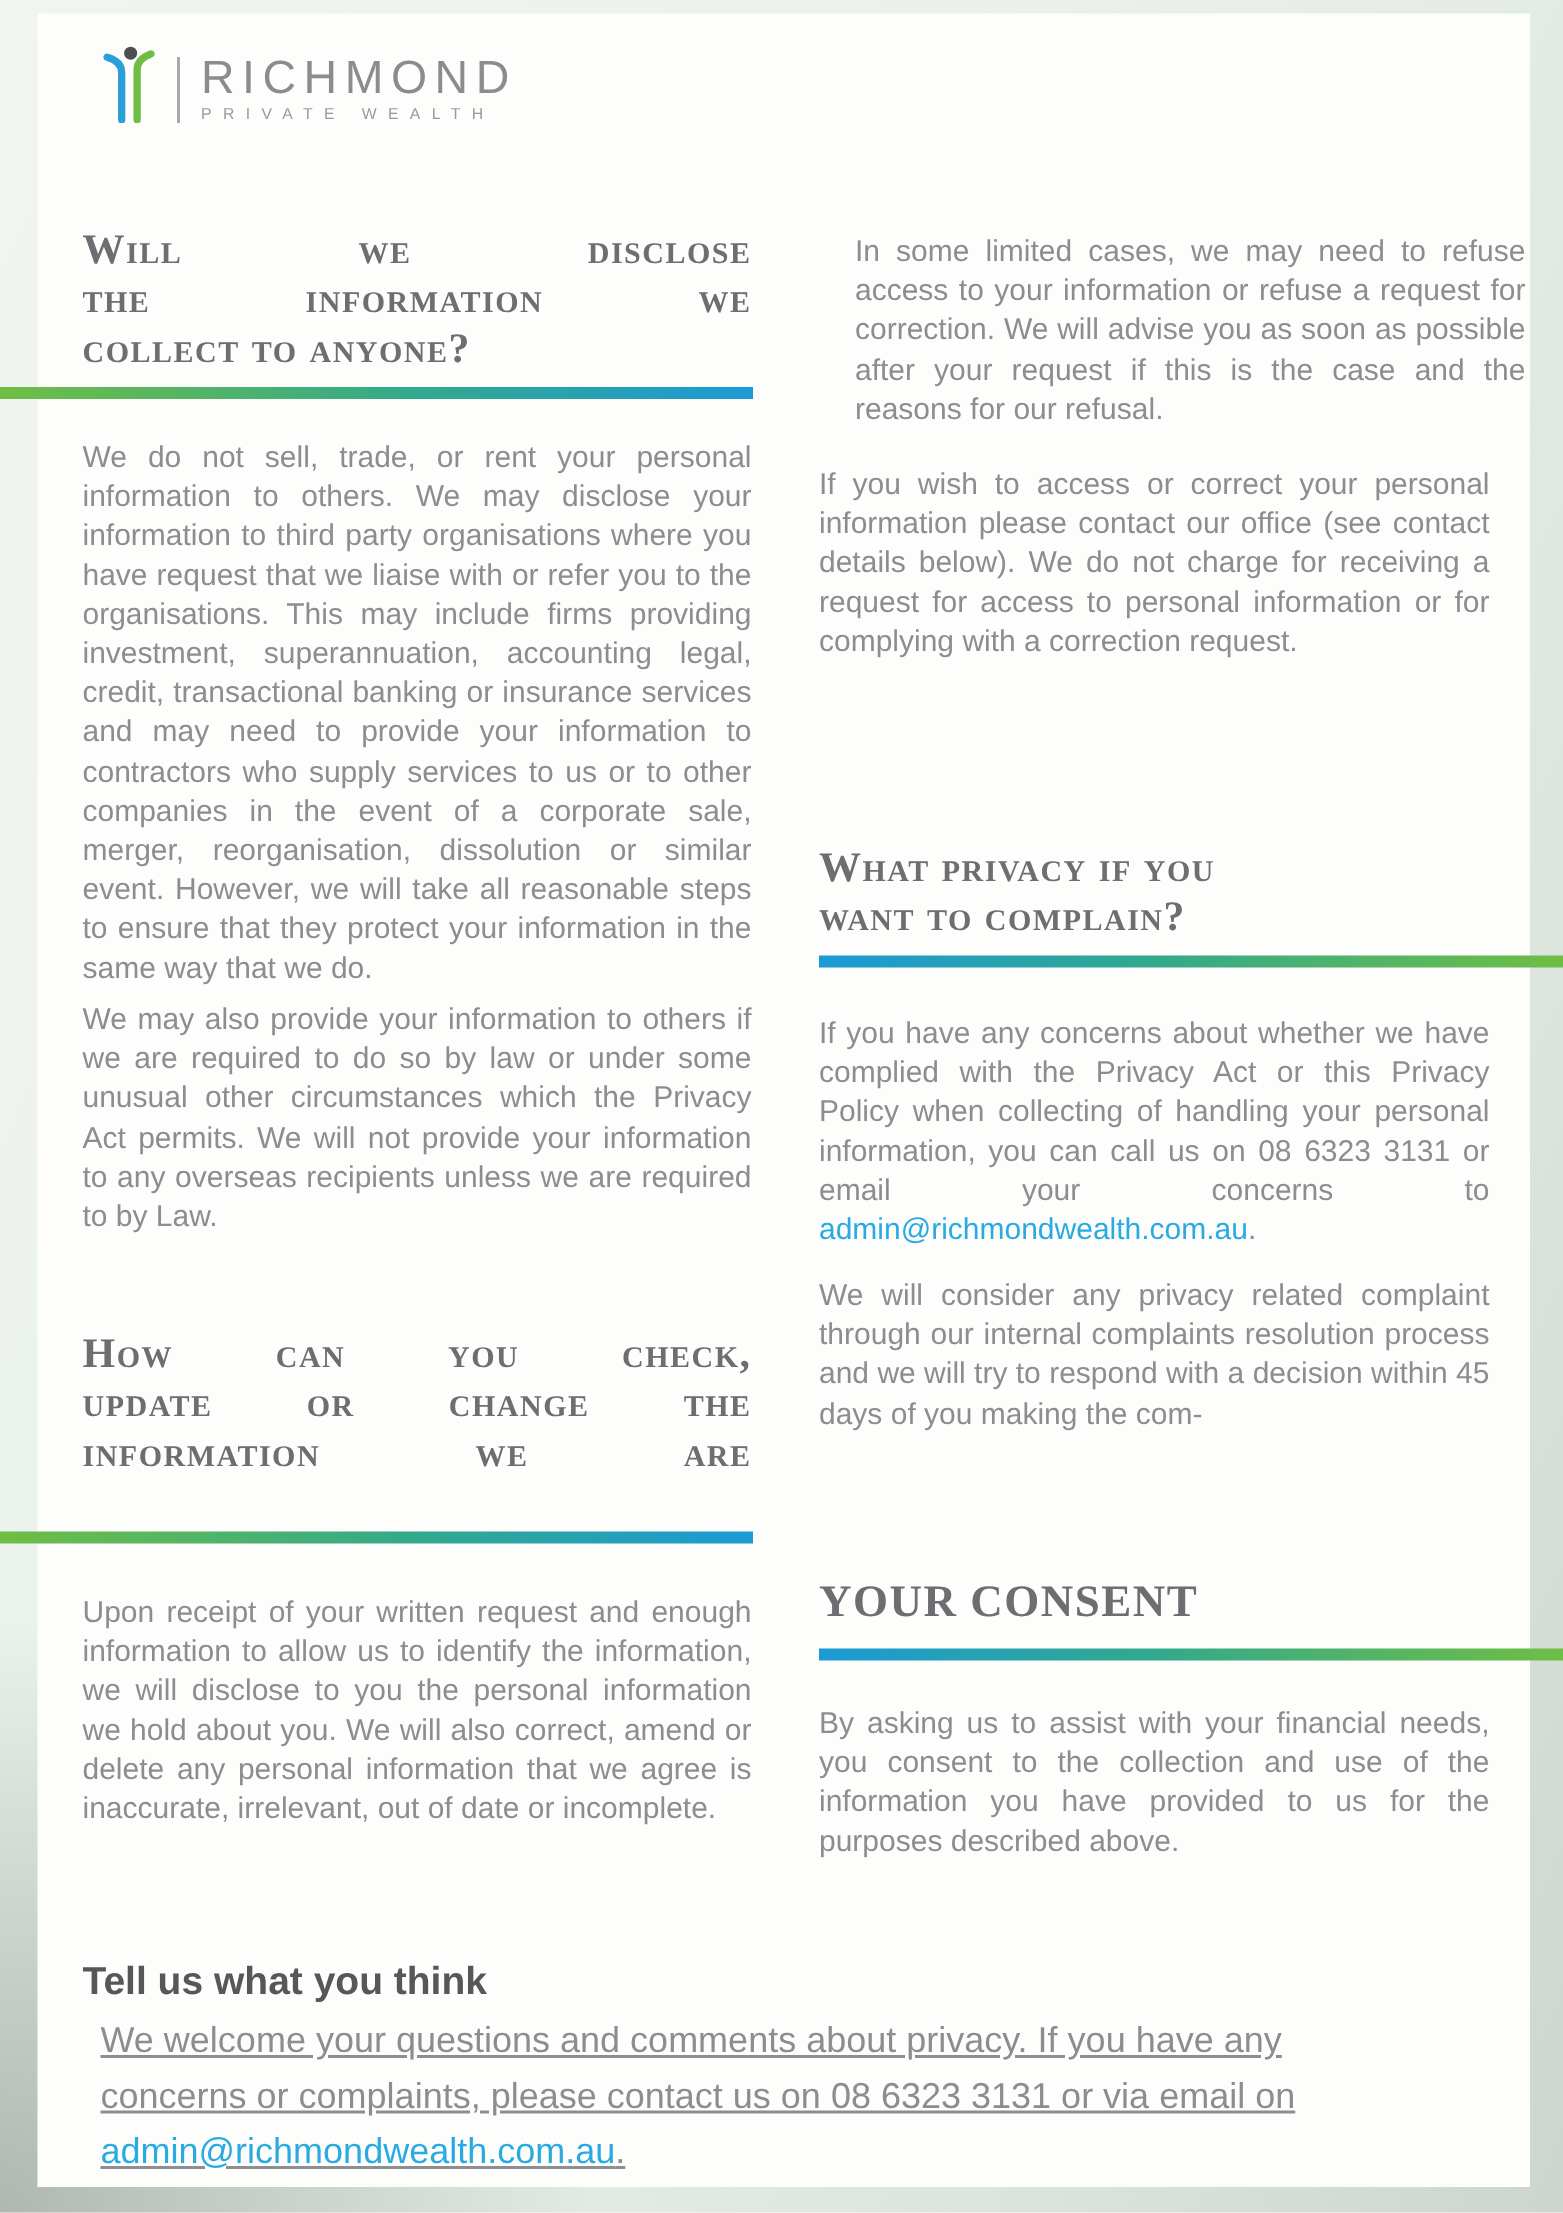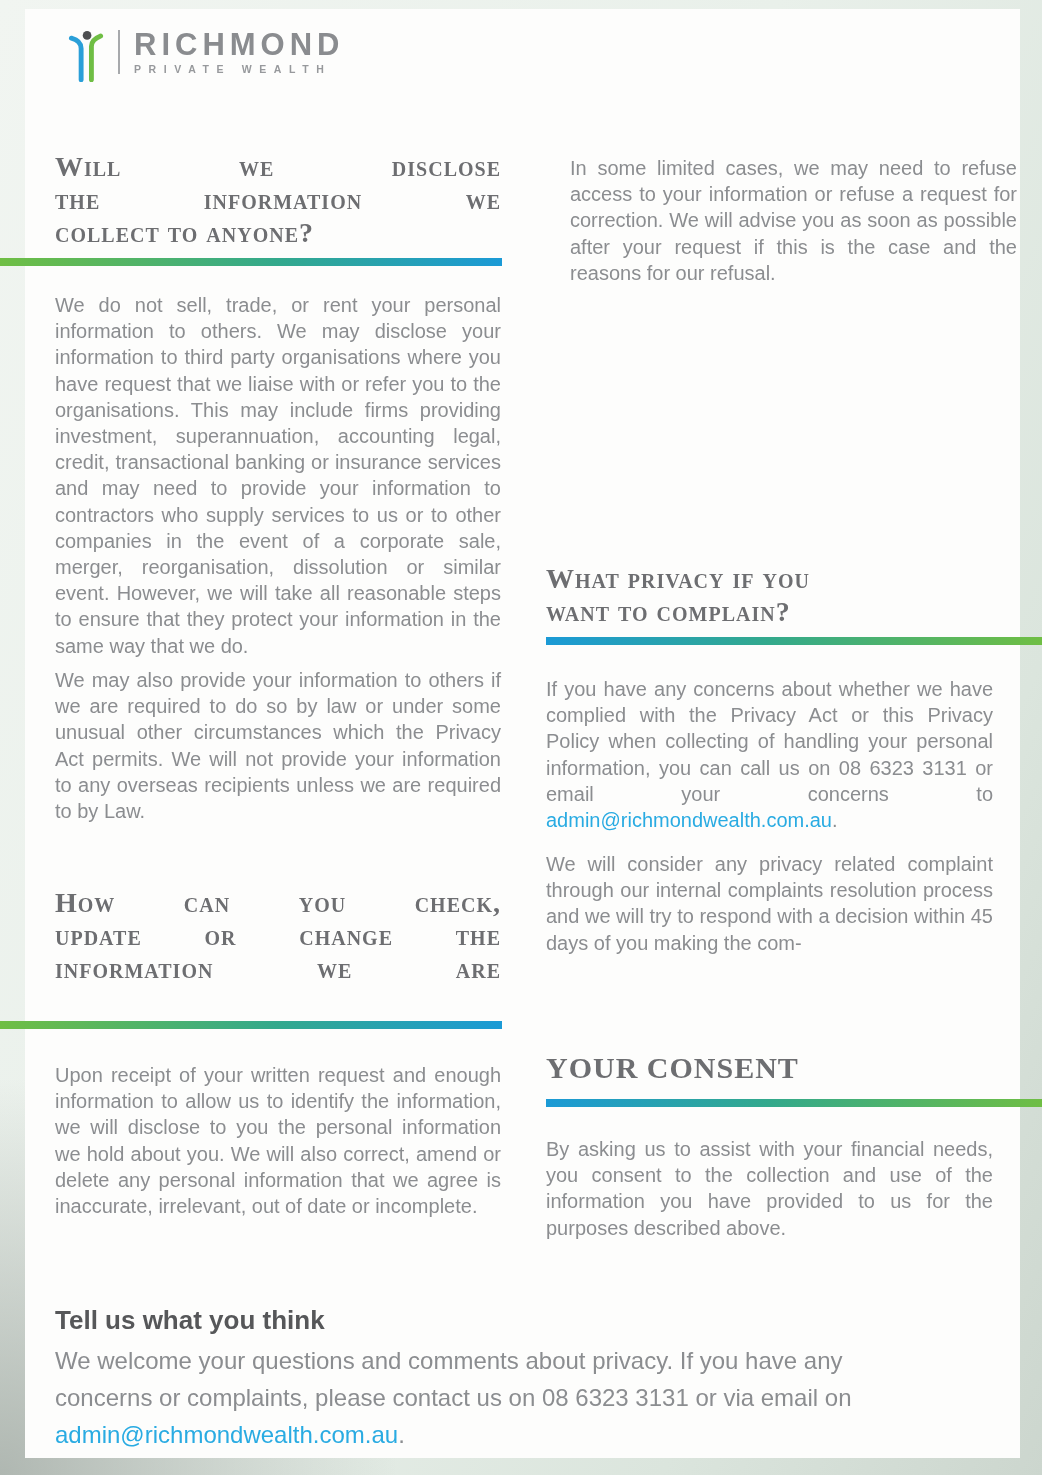--- a/index.html
+++ b/index.html
@@ -8,21 +8,21 @@
     font-family:"Liberation Sans",sans-serif;
     background:
       radial-gradient(circle at 0% 100%, rgba(165,173,167,.85), rgba(165,173,167,0) 22%),
       linear-gradient(115deg,#f1f5f1 0%, #e9f0ea 45%, #dbe5dd 78%, #ccd6ce 100%);
     overflow:hidden;
   }
   .page{position:relative;width:1042px;height:1475px;}
   .card{position:absolute;left:25px;top:9px;width:995px;height:1449px;background:#fdfdfc;}
 
   
-  .logo{position:absolute;left:66px;top:30px;display:flex;align-items:flex-start;font-weight:bold;}
+  .logo{position:absolute;left:66px;top:30px;display:flex;align-items:flex-end;}
   .logo svg{display:block;}
   .logo-divider{width:2px;height:44px;background:#a7a9ac;margin:0 14px 0 12px;}
   .logo-name{color:#8a8c8f;font-size:31px;letter-spacing:5px;line-height:30px;}
   .logo-tagline{color:#97999c;font-size:10.5px;letter-spacing:7.6px;margin-top:3px;}
 
   
   .heading{
     position:absolute;
     font-family:"Liberation Serif",serif;
     font-variant:small-caps;
@@ -87,33 +87,34 @@
   <div class="heading" style="left:55px;top:886px;width:446px;">
     <div class="hline">How can you check,</div>
     <div class="hline">update or change the</div>
     <div class="hline">information we are</div>
   </div>
   <div class="bar ltr" style="left:0;top:1021px;width:502px;"></div>
 
   <p class="body" style="left:55px;top:1062px;width:446px;">Upon receipt of your written request and enough information to allow us to identify the information, we will disclose to you the personal information we hold about you. We will also correct, amend or delete any personal information that we agree is inaccurate, irrelevant, out of date or incomplete.</p>
 
   <p class="body" style="left:570px;top:155px;width:447px;">In some limited cases, we may need to refuse access to your information or refuse a request for correction. We will advise you as soon as possible after your request if this is the case and the reasons for our refusal.</p>
+  <p class="body" style="left:546px;top:310px;width:447px;">If you wish to access or correct your personal information please contact our office (see contact details below). We do not charge for receiving a request for access to personal information or for complying with a correction request.</p>
 
   <div class="heading" style="left:546px;top:562px;width:447px;">
     <div class="hline plain">What privacy if you</div>
     <div class="hline plain">want to complain?</div>
   </div>
   <div class="bar rtl" style="left:546px;top:637px;width:496px;"></div>
 
   <p class="body" style="left:546px;top:676px;width:447px;"><span>If you have any concerns about whether we have complied with the Privacy Act or this Privacy Policy when collecting of handling your personal information, you can call us on 08 6323 3131 or email your concerns to </span><a class="link">admin@richmondwealth.com.au</a><span>.</span></p>
 
   <p class="body" style="left:546px;top:851px;width:447px;">We will consider any privacy related complaint through our internal complaints resolution process and we will try to respond with a decision within 45 days of you making the com-</p>
 
   <div class="heading caps" style="left:546px;top:1051px;width:447px;">
     <div class="hline plain">YOUR CONSENT</div>
   </div>
   <div class="bar rtl" style="left:546px;top:1099px;width:496px;"></div>
 
   <p class="body" style="left:546px;top:1136px;width:447px;">By asking us to assist with your financial needs, you consent to the collection and use of the information you have provided to us for the purposes described above.</p>
 
   <div class="footer-title" style="left:55px;top:1305px;">Tell us what you think</div>
-  <p class="footer-text" style="left:55px;top:1342px;width:810px;"><span>We welcome your questions and comments about privacy. If you have any concerns or complaints, please contact us on 08 6323 3131 or via email on </span><a class="link">admin@richmondwealth.com.au</a><span>.</span></p>
+  <p class="footer-text" style="left:67px;top:1342px;width:810px;text-decoration:underline;"><span>We welcome your questions and comments about privacy. If you have any concerns or complaints, please contact us on 08 6323 3131 or via email on </span><a class="link">admin@richmondwealth.com.au</a><span>.</span></p>
 </div>
 
 </body></html>

